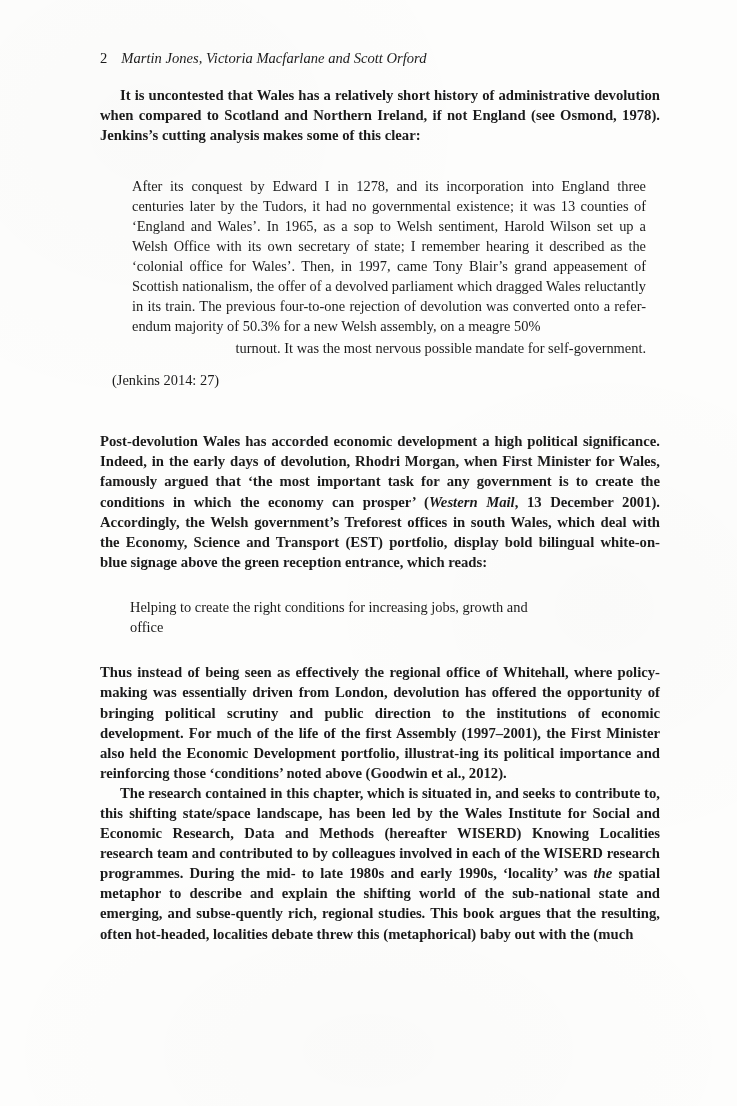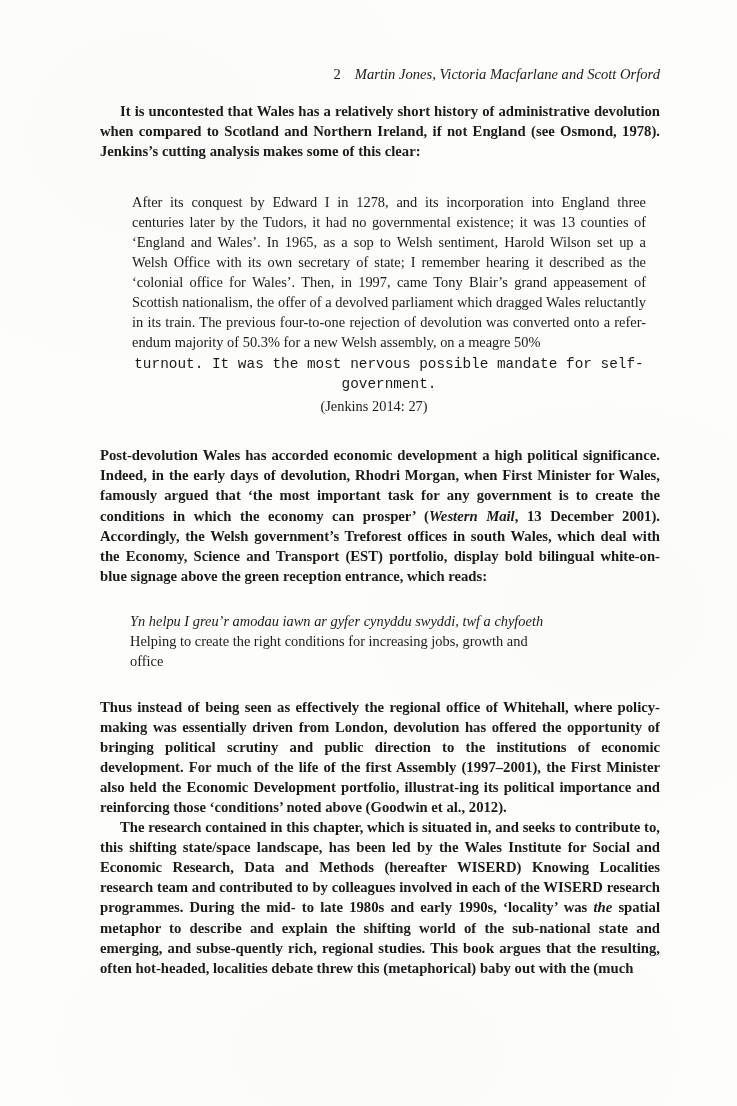--- a/index.html
+++ b/index.html
@@ -39,23 +39,22 @@
   #text-column {
     position: absolute;
     left: 100px;
     top: 48px;
     width: 560px;
   }
 
   .running-head {
     font-size: 14.6px;
     line-height: 20px;
-    margin: 16px 0 17px 0;
+    margin: 0 0 17px 0;
     white-space: nowrap;
-    text-align: right;
   }
   .running-head .folio {
     font-style: normal;
     margin-right: 14px;
   }
   .running-head .head-title {
     font-style: italic;
   }
 
   p.body-para {
@@ -83,30 +82,29 @@
     line-height: 20.0px;
     text-align: justify;
     text-justify: inter-word;
   }
   blockquote.extract p {
     margin: 2px;
     text-indent: 0;
     text-align: justify;
   }
   blockquote.extract p.last-line {
-    text-align: center;
-    font-family: Liberation Mono, monospace;
+    text-align: right;
   }
 
   .citation {
-    margin: 0;
+    margin: 12px;
     padding-right: 12px;
     font-size: 14.4px;
     line-height: 20px;
-    text-align: center;
+    text-align: left;
   }
 
   blockquote.signage {
     margin: 0;
     padding: 0 12px 0 30px;
     font-size: 14.4px;
     line-height: 20.2px;
   }
   blockquote.signage p {
     margin: 0;
@@ -149,21 +147,20 @@
 
     <p class="citation">(Jenkins 2014: 27)</p>
 
     <div class="gap-xl"></div>
 
     <p class="body-para flush"><span>Post-devolution Wales has accorded economic development a high political significance. Indeed, in the early days of devolution, Rhodri Morgan, when First Minister for Wales, famously argued that ‘the most important task for any government is to create the conditions in which the economy can prosper’ (</span><span class="it">Western Mail</span><span>, 13 December 2001). Accordingly, the Welsh government’s Treforest offices in south Wales, which deal with the Economy, Science and Transport (EST) portfolio, display bold bilingual white-on-blue signage above the green reception entrance, which reads:</span></p>
 
     <div class="gap-lg"></div>
 
     <blockquote class="signage">
-      <p class="welsh">Yn helpu I greu’r amodau iawn ar gyfer cynyddu swyddi, twf a chyfoeth</p>
       <p class="english">Helping to create the right conditions for increasing jobs, growth and</p>
       <p class="english-tail">office</p>
     </blockquote>
 
     <div class="gap-lg"></div>
 
     <p class="body-para flush">Thus instead of being seen as effectively the regional office of Whitehall, where policy-making was essentially driven from London, devolution has offered the opportunity of bringing political scrutiny and public direction to the institutions of economic development. For much of the life of the first Assembly (1997–2001), the First Minister also held the Economic Development portfolio, illustrat-ing its political importance and reinforcing those ‘conditions’ noted above (Goodwin et al., 2012).</p>
 
     <p class="body-para indented-first"><span>The research contained in this chapter, which is situated in, and seeks to contribute to, this shifting state/space landscape, has been led by the Wales Institute for Social and Economic Research, Data and Methods (hereafter WISERD) Knowing Localities research team and contributed to by colleagues involved in each of the WISERD research programmes. During the mid- to late 1980s and early 1990s, ‘locality’ was </span><span class="it">the</span><span> spatial metaphor to describe and explain the shifting world of the sub-national state and emerging, and subse-quently rich, regional studies. This book argues that the resulting, often hot-headed, localities debate threw this (metaphorical) baby out with the (much</span></p>
 

